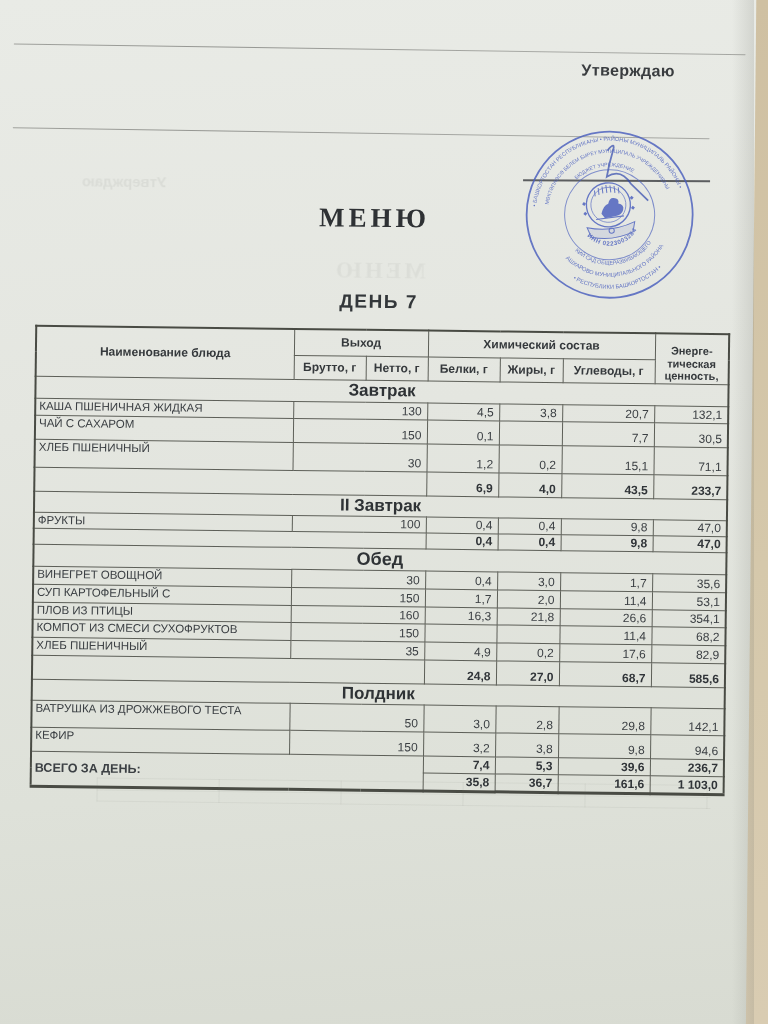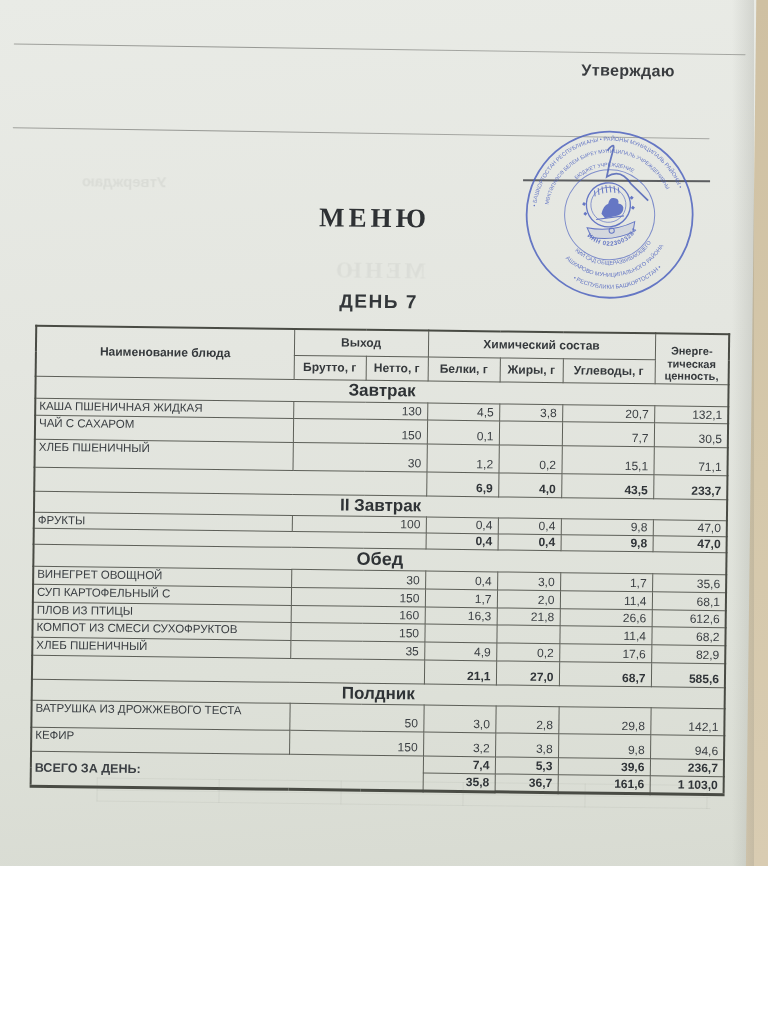--- a/index.html
+++ b/index.html
@@ -1,16 +1,16 @@
 <!DOCTYPE html>
 <html><head>
 <meta charset="utf-8">
 <style>
   html,body{margin:0;padding:0;}
-  .photo{position:relative;width:768px;height:866px;overflow:hidden;
+  .photo{position:relative;width:768px;height:1024px;overflow:hidden;
     background:linear-gradient(176deg,#e9ebe6 0%,#e4e6e0 40%,#dee1d9 75%,#d8dbd2 100%);
     font-family:"Liberation Sans",sans-serif;color:#3c4044;}
   .desk{position:absolute;right:0;top:0;width:26px;height:100%;
     background:linear-gradient(180deg,#cfc0a2 0%,#d5c8ab 55%,#d9ccb2 100%);
     clip-path:polygon(55% 0,100% 0,100% 100%,15% 100%);}
   .paper-edge{position:absolute;right:14px;top:0;width:22px;height:100%;pointer-events:none;
     background:linear-gradient(90deg,transparent,rgba(110,112,104,.18));}
   .sheet{position:absolute;left:0;top:0;width:768px;height:1024px;transform:rotate(.7deg);transform-origin:50% 50%;}
 
   .pline{position:absolute;height:1px;background:linear-gradient(90deg,rgba(100,101,97,.55),rgba(120,121,117,.75) 30%,rgba(105,106,102,.5) 70%,rgba(130,131,127,.65));border-radius:1px;}
@@ -196,49 +196,49 @@
             <td class="num">3,0</td>
             <td class="num">1,7</td>
             <td class="num">35,6</td>
           </tr>
           <tr style="height: 18px;">
             <td class="nm">СУП КАРТОФЕЛЬНЫЙ С</td>
             <td class="num" colspan="2">150</td>
             <td class="num">1,7</td>
             <td class="num">2,0</td>
             <td class="num">11,4</td>
-            <td class="num">68,1</td>
+            <td class="num">53,1</td>
           </tr>
           <tr style="height: 17px;">
             <td class="nm">ПЛОВ ИЗ ПТИЦЫ</td>
             <td class="num" colspan="2">160</td>
             <td class="num">16,3</td>
             <td class="num">21,8</td>
             <td class="num">26,6</td>
-            <td class="num">612,6</td>
+            <td class="num">354,1</td>
           </tr>
           <tr style="height: 18px;">
             <td class="nm">КОМПОТ ИЗ СМЕСИ СУХОФРУКТОВ</td>
             <td class="num" colspan="2">150</td>
             <td class="num"></td>
             <td class="num"></td>
             <td class="num">11,4</td>
             <td class="num">68,2</td>
           </tr>
           <tr style="height: 18px;">
             <td class="nm">ХЛЕБ ПШЕНИЧНЫЙ</td>
             <td class="num" colspan="2">35</td>
             <td class="num">4,9</td>
             <td class="num">0,2</td>
             <td class="num">17,6</td>
             <td class="num">82,9</td>
           </tr>
           <tr style="height: 24px;">
             <td class="" colspan="3"></td>
-            <td class="num tot">21,1</td>
+            <td class="num tot">24,8</td>
             <td class="num tot">27,0</td>
             <td class="num tot">68,7</td>
             <td class="num tot">585,6</td>
           </tr>
           <tr style="height: 21px;">
             <td class="sec" colspan="7" style="font-size: 17px;">Полдник</td>
           </tr>
           <tr style="height: 27px;">
             <td class="nm">ВАТРУШКА ИЗ ДРОЖЖЕВОГО ТЕСТА</td>
             <td class="num" colspan="2">50</td>

